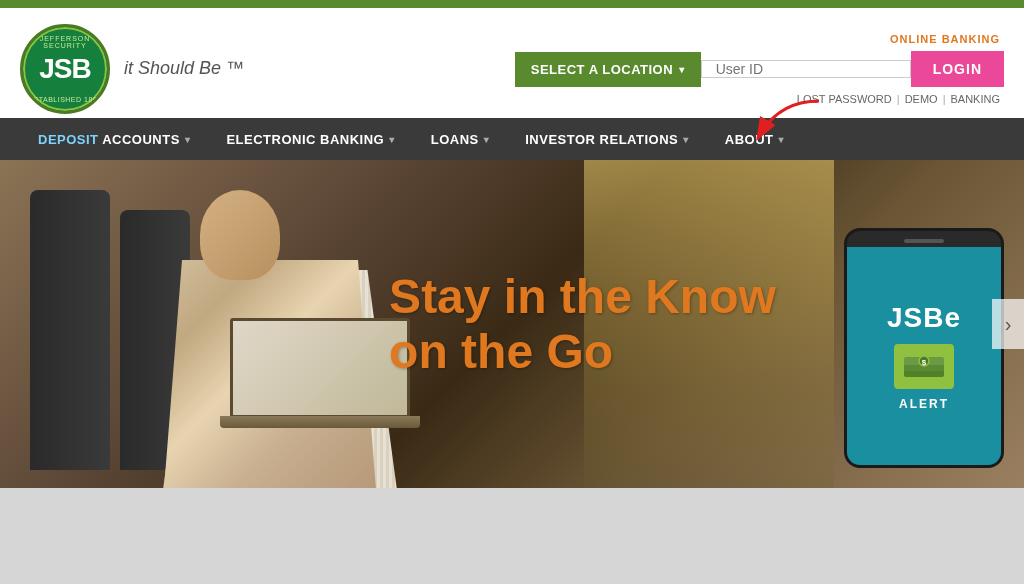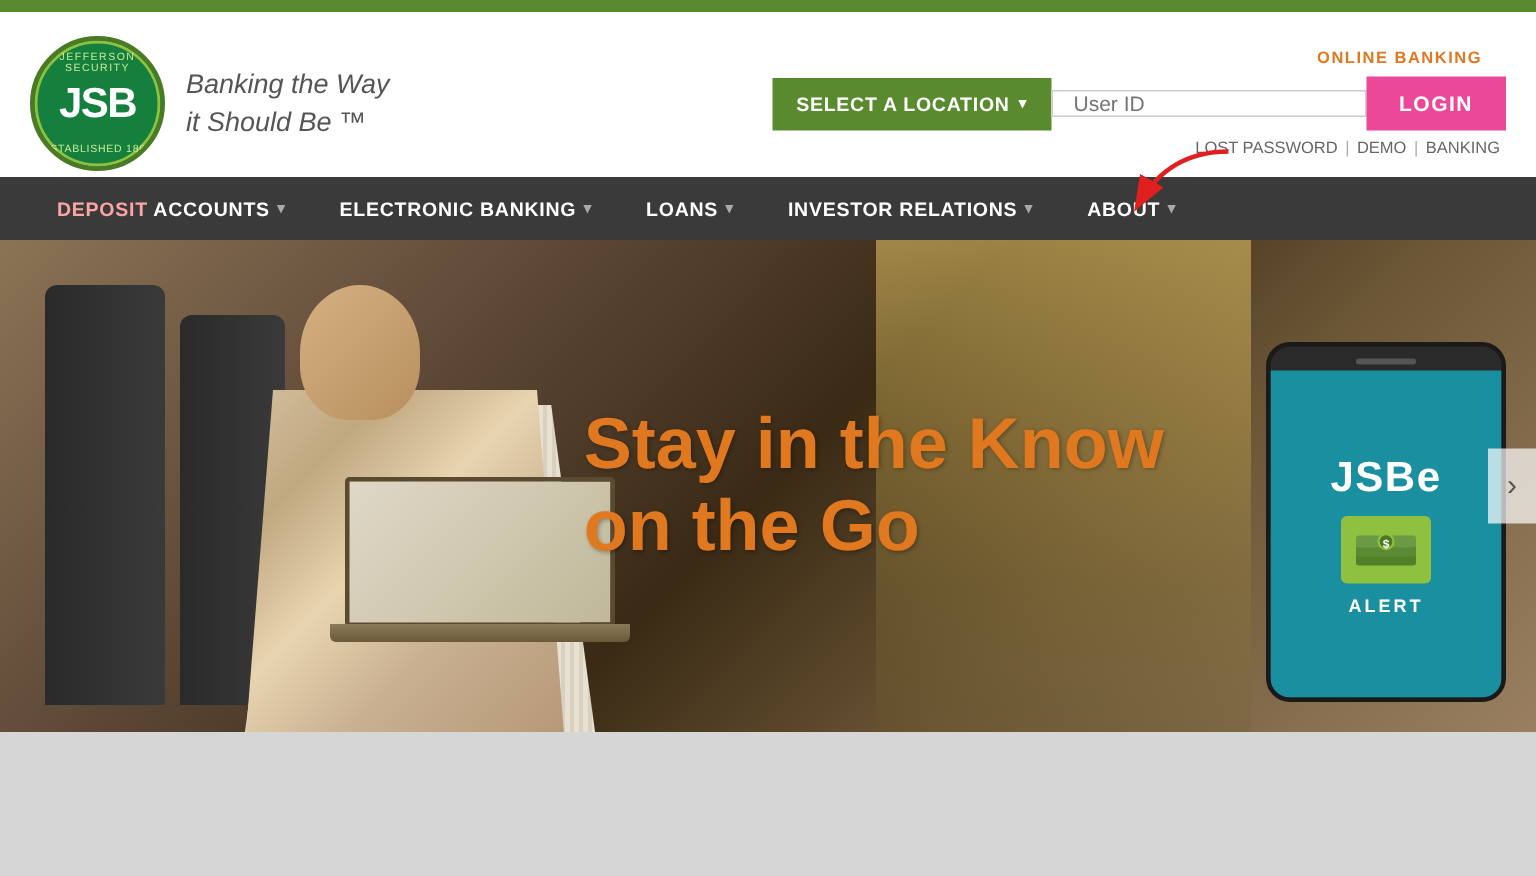--- a/index.html
+++ b/index.html
@@ -114,21 +114,21 @@
       align-items: flex-end;
       gap: 6px;
     }
 
     .online-banking-label {
       font-size: 11px;
       font-weight: bold;
       color: #e07820;
       letter-spacing: 1px;
       text-align: right;
-      margin-right: 16px;
+      margin-right: 4px;
     }
 
     .header-controls {
       display: flex;
       align-items: center;
       gap: 0;
     }
 
     .select-location-btn {
       background: #5a8a2e;
@@ -220,21 +220,21 @@
       letter-spacing: 0.5px;
       white-space: nowrap;
     }
 
     .nav-chevron {
       font-size: 10px;
       color: #aaa;
     }
 
     .nav-item .deposit-highlight {
-      color: #fca5a5;
+      color: #7dd3fc;
     }
 
     
     .hero {
       position: relative;
       width: 100%;
       height: 328px;
       overflow: hidden;
       background: linear-gradient(to bottom, #6b5a3a 0%, #4a3820 40%, #7a6040 100%);
     }
@@ -456,21 +456,20 @@
 
     <div class="logo-area">
       <div class="logo-circle">
         <div class="logo-circle-inner">
           <span class="logo-arc-top">JEFFERSON SECURITY</span>
           <span class="logo-jsb">JSB</span>
           <span class="logo-arc-bottom">ESTABLISHED 1869</span>
         </div>
       </div>
       <div class="tagline">
-        <span>Banking the Way</span>
         <span>it Should Be ™</span>
       </div>
     </div>
 
     <div class="header-right">
       <span class="online-banking-label">ONLINE BANKING</span>
       <div class="header-controls">
         <button class="select-location-btn">
           <span>SELECT A LOCATION</span>
           <span class="chevron">▾</span>

